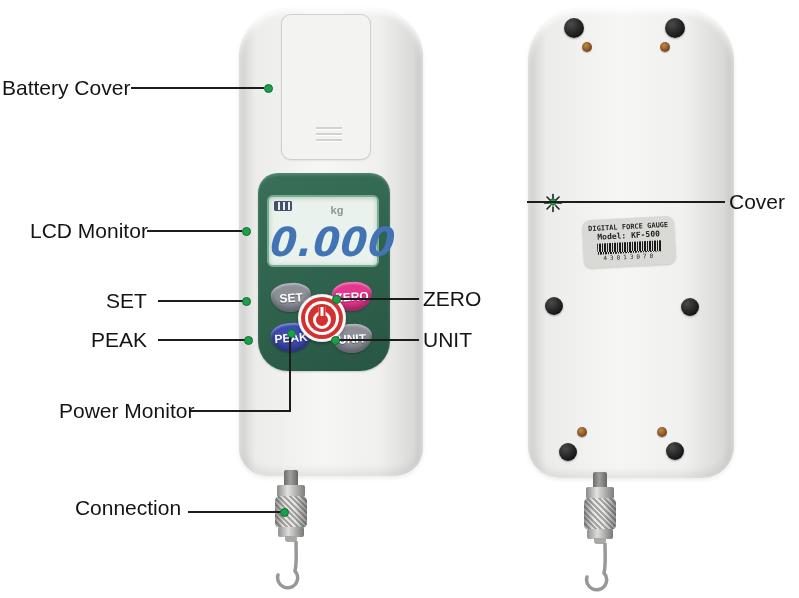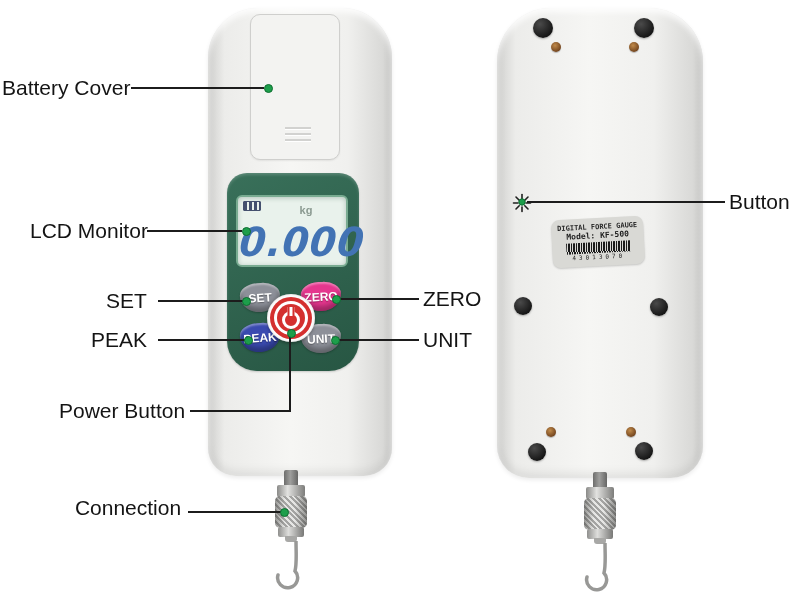--- a/index.html
+++ b/index.html
@@ -7,21 +7,21 @@
           font-family:"Liberation Sans",sans-serif;}
   
   .label{position:absolute;font-size:21px;color:#141414;white-space:nowrap;z-index:9;}
   .hline{position:absolute;height:2px;background:#1c1c1c;z-index:5;}
   .vline{position:absolute;width:2px;background:#1c1c1c;z-index:5;}
   .dot{position:absolute;width:9px;height:9px;border-radius:50%;background:#1d9e4b;
        border:1px solid #0d6e30;box-sizing:border-box;z-index:8;}
   
   .device{position:absolute;z-index:1;
     background:linear-gradient(90deg,#cfcfcd 0%,#ececea 9%,#f6f6f4 45%,#f0f0ee 76%,#d9d9d7 95%,#c7c7c5 100%);
-    box-shadow:inset 0 4px 6px rgba(255,255,255,.9),inset 0 -5px 10px rgba(0,0,0,.08),0 2px 4px rgba(0,0,0,.08);}
+    box-shadow:inset 0 4px 6px rgba(255,255,255,.9),inset 0 -5px 10px rgba(0,0,0,.08),0 2px 4px rgba(0,0,0,.08);margin-left:31px;}
   .device.front{left:208px;top:8px;width:184px;height:468px;border-radius:50px 50px 28px 28px;}
   .device.back{left:497px;top:8px;width:206px;height:470px;border-radius:54px 54px 32px 32px;}
   
   .battery-cover{position:absolute;left:42px;top:6px;width:88px;height:144px;background:#f3f3f1;
     border:1px solid #cfcfcd;border-radius:10px;box-shadow:0 1px 2px rgba(0,0,0,.07);}
   .ridge{position:absolute;left:34px;width:26px;height:2px;background:#d2d2d0;box-shadow:0 1px 0 #ffffff;}
   
   .panel{position:absolute;left:19px;top:165px;width:132px;height:198px;
     background:linear-gradient(155deg,#39705a,#275643);border-radius:20px 20px 30px 30px;
     box-shadow:inset 0 2px 3px rgba(255,255,255,.18),0 1px 2px rgba(0,0,0,.18);}
@@ -197,21 +197,21 @@
   <div class="dot" style="left:244px;top:336px;"></div>
   <div class="dot" style="left:332px;top:295px;"></div>
   <div class="dot" style="left:331px;top:336px;"></div>
   <div class="dot" style="left:287px;top:329px;"></div>
   <div class="dot" style="left:280px;top:508px;"></div>
 
   <div class="label" style="left:30px;top:219px;">LCD Monitor</div>
   <div class="label" style="left:2px;top:76px;width:128px;text-align:right;">Battery Cover</div>
   <div class="label" style="left:106px;top:289px;">SET</div>
   <div class="label" style="left:91px;top:328px;">PEAK</div>
-  <div class="label" style="left:59px;top:399px;">Power Button</div>
+  <div class="label" style="left:59px;top:399px;">Power Monitor</div>
   <div class="label" style="left:63px;top:495px;width:130px;text-align:center;line-height:25px;">
     <div>Connection</div>
   </div>
   <div class="label" style="left:423px;top:287px;">ZERO</div>
   <div class="label" style="left:423px;top:328px;">UNIT</div>
-  <div class="label" style="left:729px;top:190px;">Button</div>
+  <div class="label" style="left:729px;top:190px;">Cover</div>
 
 </div>
 
 </body></html>

